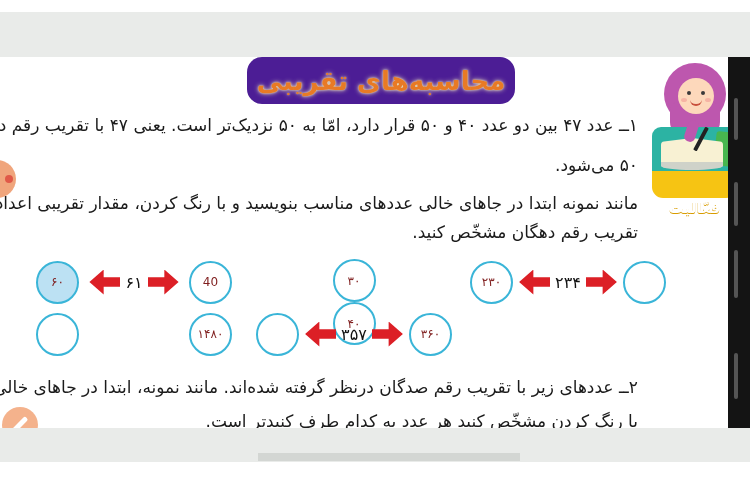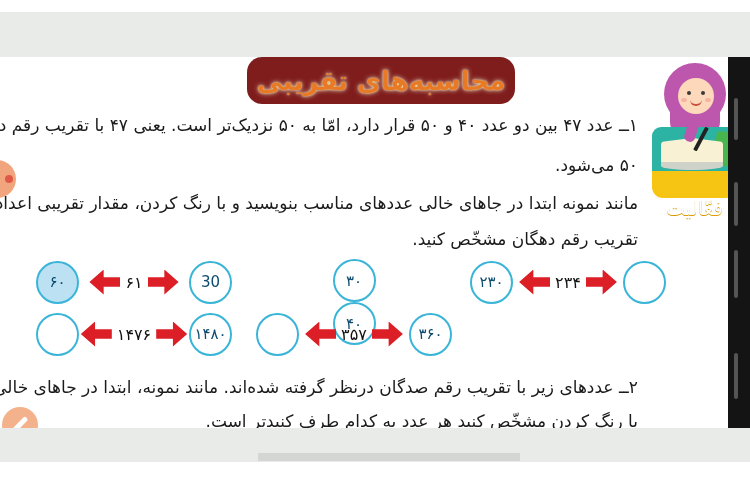--- a/index.html
+++ b/index.html
@@ -8,21 +8,21 @@
     font-family:"DejaVu Sans",sans-serif;
   }
   
   .strip{position:absolute;left:0;width:750px;background:#e9ebe9;}
   #top-strip{top:12px;height:45px;}
   #bottom-strip{top:428px;height:34px;z-index:6;}
   #bottom-strip-shadow{position:absolute;left:258px;top:453px;width:262px;height:8px;background:#d3d6d3;z-index:7;}
 
   
   #title-banner{
-    position:absolute;left:247px;top:57px;width:268px;height:47px;background:#7f1d1d;
+    position:absolute;left:247px;top:57px;width:268px;height:47px;background:#4c1d95;
     border-radius:15px;display:flex;align-items:center;justify-content:center;
   }
   #page-title{
     color:#e87a25;font-size:26px;font-weight:bold;direction:rtl;
     text-shadow:0 0 2px #e9dfb6,0 0 5px #efe6c0;
   }
 
   
   #activity-badge{position:absolute;left:652px;top:62px;width:85px;height:136px;z-index:2;}
   .scarf-head{position:absolute;left:12px;top:1px;width:62px;height:62px;border-radius:50%;background:#bd57ae;}
@@ -37,21 +37,21 @@
   .green-book{position:absolute;left:63px;top:70px;width:20px;height:34px;background:#48b64f;border-radius:3px;transform:rotate(6deg);}
   .page-l{position:absolute;left:9px;top:78px;width:31px;height:26px;background:#f8f1d3;border-radius:3px 0 0 4px;transform:skewY(-7deg);}
   .page-r{position:absolute;left:40px;top:78px;width:31px;height:26px;background:#f8f1d3;border-radius:0 3px 4px 0;transform:skewY(7deg);}
   .book-edge{position:absolute;left:9px;top:100px;width:62px;height:8px;background:#cfd2c9;border-radius:0 0 50% 50%;}
   .arm{position:absolute;left:34px;top:58px;width:11px;height:22px;background:#bd57ae;border-radius:5px;transform:rotate(18deg);}
   .pencil{position:absolute;left:47px;top:64px;width:4px;height:26px;background:#222;border-radius:1px;transform:rotate(28deg);}
   .yellow-label{
     position:absolute;left:0;top:109px;width:85px;height:27px;background:#f6c413;border-radius:0 0 11px 11px;
     display:flex;align-items:center;justify-content:center;
   }
-  .yellow-label span{color:#fff;font-size:20px;font-weight:normal;direction:rtl;text-shadow:0 1px 0 #d89c00;margin-top:46px;}
+  .yellow-label span{color:#fff;font-size:15px;font-weight:bold;direction:rtl;text-shadow:0 1px 0 #d89c00;margin-top:46px;}
 
   
   #scrollbar{position:absolute;left:728px;top:57px;width:22px;height:371px;background:#141414;z-index:4;}
   #scrollbar .mark{position:absolute;left:6px;width:4px;border-radius:2px;background:#555;}
 
   
   #half-circle-deco{position:absolute;left:-22px;top:160px;width:38px;height:38px;border-radius:50%;background:#f0a57c;}
   #half-circle-dot{position:absolute;left:5px;top:175px;width:8px;height:8px;border-radius:50%;background:#e05948;}
   #pencil-badge{position:absolute;left:2px;top:407px;width:36px;height:36px;border-radius:50%;background:#f4b28c;z-index:3;}
   #pencil-badge .wpencil{position:absolute;left:15px;top:8px;width:5px;height:20px;background:#fff;border-radius:2px;transform:rotate(45deg);}
@@ -60,21 +60,21 @@
   .tline{
     position:absolute;right:112px;direction:rtl;text-align:right;white-space:nowrap;
     color:#1b1b1b;font-size:17px;line-height:26px;
   }
 
   
   .group{position:absolute;width:196px;height:46px;display:flex;align-items:center;justify-content:space-between;}
   .circle{
     box-sizing:border-box;width:43px;height:43px;border:2.5px solid #3ab5d8;border-radius:50%;background:#fff;
     display:flex;align-items:center;justify-content:center;flex-shrink:0;
-    font-size:15px;color:#0c4a6e;direction:rtl;
+    font-size:12px;color:#7f1d1d;direction:rtl;
   }
   .circle.filled{background:#bce1f3;}
   .cluster{display:flex;align-items:center;gap:5px;}
   .arrow{width:31px;height:25px;background:#dc1f26;flex-shrink:0;}
   .arrow.left{clip-path:polygon(100% 31%,46% 31%,46% 0%,0% 50%,46% 100%,46% 69%,100% 69%);}
   .arrow.right{clip-path:polygon(0% 31%,54% 31%,54% 0%,100% 50%,54% 100%,54% 69%,0% 69%);}
   .num{font-size:16px;color:#111;direction:rtl;white-space:nowrap;}
 </style>
 </head>
 <body>
@@ -120,54 +120,49 @@
 
   <div id="half-circle-deco"></div>
   <div id="half-circle-dot"></div>
   <div id="pencil-badge">
     <div class="wpencil"></div>
   </div>
 
   <div class="tline" style="top:112px;">۱ــ عدد ۴۷ بین دو عدد ۴۰ و ۵۰ قرار دارد، امّا به ۵۰ نزدیک‌تر است. یعنی ۴۷ با تقریب رقم دهگان</div>
   <div class="tline" style="top:152px;">۵۰ می‌شود.</div>
   <div class="tline" style="top:190px;">مانند نمونه ابتدا در جاهای خالی عددهای مناسب بنویسید و با رنگ کردن، مقدار تقریبی اعداد زیر را با</div>
-  <div class="tline" style="top:226px;">تقریب رقم دهگان مشخّص کنید.</div>
+  <div class="tline" style="top:219px;">تقریب رقم دهگان مشخّص کنید.</div>
 
   <div class="group" style="left:36px;top:259px;">
     <div class="circle filled">۶۰</div>
     <div class="cluster">
       <div class="arrow left"></div>
       <div class="num">۶۱</div>
       <div class="arrow right"></div>
     </div>
-    <div class="circle">30</div>
+    <div class="circle">40</div>
   </div>
 
   <div class="group" style="left:256px;top:259px;flex-direction:column;">
     <div class="circle">۳۰</div>
     <div class="circle">۴۰</div>
   </div>
 
   <div class="group" style="left:470px;top:259px;">
     <div class="circle">۲۳۰</div>
     <div class="cluster">
       <div class="arrow left"></div>
       <div class="num">۲۳۴</div>
       <div class="arrow right"></div>
     </div>
     <div class="circle"></div>
   </div>
 
   <div class="group" style="left:36px;top:311px;">
     <div class="circle"></div>
-    <div class="cluster">
-      <div class="arrow left"></div>
-      <div class="num">۱۴۷۶</div>
-      <div class="arrow right"></div>
-    </div>
     <div class="circle">۱۴۸۰</div>
   </div>
 
   <div class="group" style="left:256px;top:311px;">
     <div class="circle"></div>
     <div class="cluster">
       <div class="arrow left"></div>
       <div class="num">۳۵۷</div>
       <div class="arrow right"></div>
     </div>

